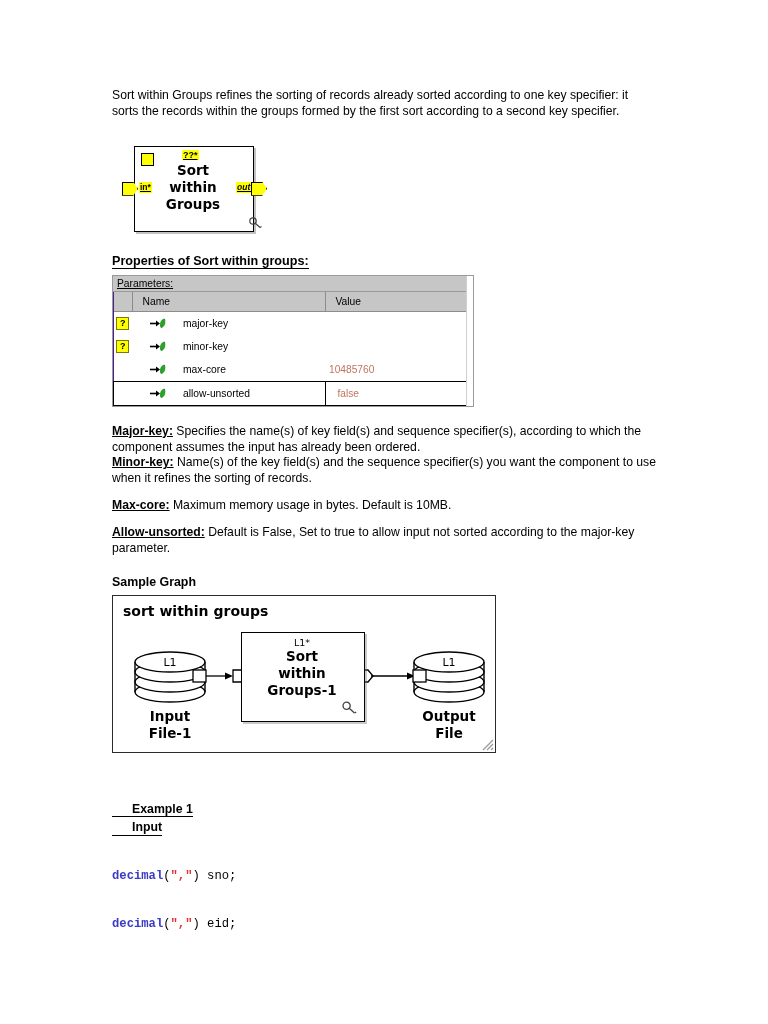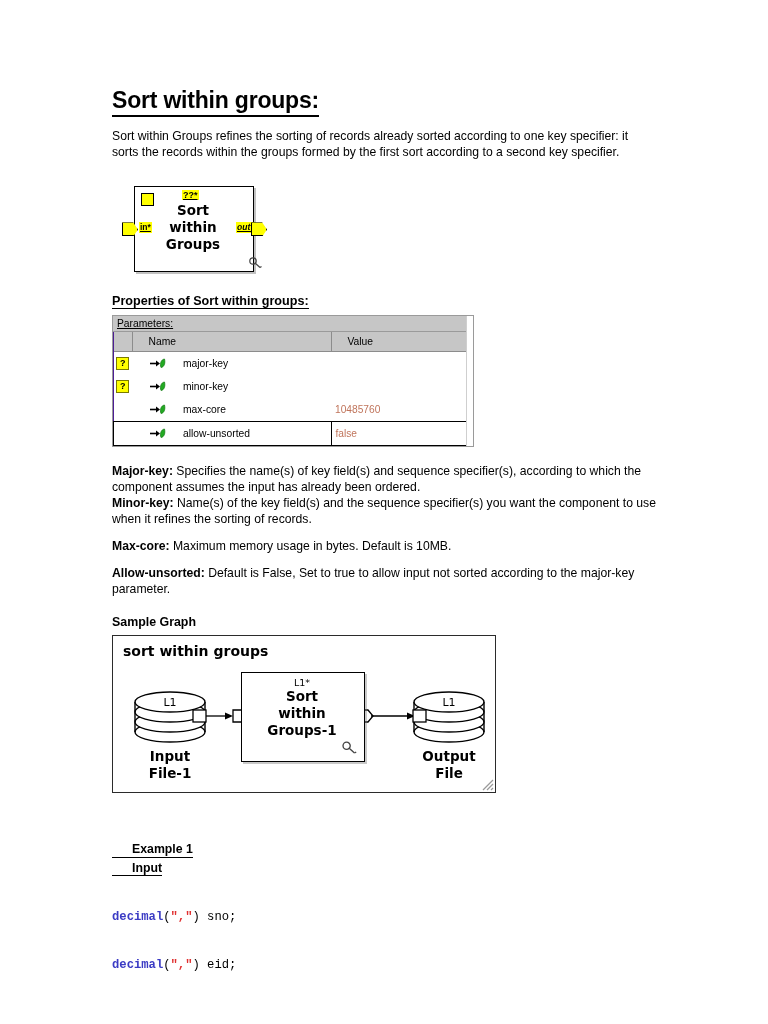--- a/index.html
+++ b/index.html
@@ -163,21 +163,21 @@
     width: 100%;
     table-layout: fixed;
     font-size: 10.3px;
   }
   .params-table th {
     background: #c6c6c6;
     border-right: 1px solid #8c8c8c;
     border-bottom: 1px solid #8c8c8c;
     text-align: left;
     font-weight: normal;
-    padding: 2px 0 2px 16px;
+    padding: 2px 0 2px 10px;
     height: 15px;
     color: #000;
   }
   .params-table th.col-ico { width: 18px; padding-left: 0; }
   .params-table th.col-name { width: 182px; }
   .params-table td {
     padding: 2px 2px 2px 4px;
     height: 19px;
     vertical-align: middle;
     border: none;
@@ -206,21 +206,21 @@
     gap: 16px;
     padding-left: 18px;
   }
   .leaf-icon { flex: none; }
   .val-text {
     color: #c0755c;
     font-size: 10.2px;
   }
   tr.row-selected td.cell-val {
     border: 1.6px solid #000;
-    padding-left: 4px;
+    padding-left: 12px;
     margin-top: 12px;
   }
   tr.row-selected td.cell-name,
   tr.row-selected td.cell-ico {
     border-top: 1.6px solid #000;
     border-bottom: 1.6px solid #000;
   }
   tr.row-selected td.cell-ico { border-left: 1.6px solid #000; }
   .panel-scroll {
     position: absolute;
@@ -233,20 +233,21 @@
   
   .defs { margin-top: 17px; }
   .def-p {
     font-size: 12.2px;
     line-height: 1.30;
     margin: 0;
     width: 548px;
   }
   .def-p .term {
     font-weight: bold;
+    text-decoration: underline;
   }
   .def-gap { height: 11px; }
 
   
   h3.graph-title {
     font-size: 12.4px;
     font-weight: bold;
     margin: 18px 0 6px 0;
   }
   .graph-canvas {
@@ -328,21 +329,20 @@
   .str { color: #e03030; font-weight: bold; }
   .pun { color: #000000; }
 </style>
 </head>
 <body>
 
 <div class="page">
   <div class="content">
 
     
-    <h1 class="doc-title">Sort within groups:</h1>
 
     
     <p class="intro">Sort within Groups refines the sorting of records already sorted according to one key specifier: it sorts the records within the groups formed by the first sort according to a second key specifier.</p>
 
     
     <div class="component-icon-wrap">
       <div class="comp-box"></div>
       <div class="comp-sq"></div>
       <div class="comp-qq">??*</div>
       <div class="comp-title">

